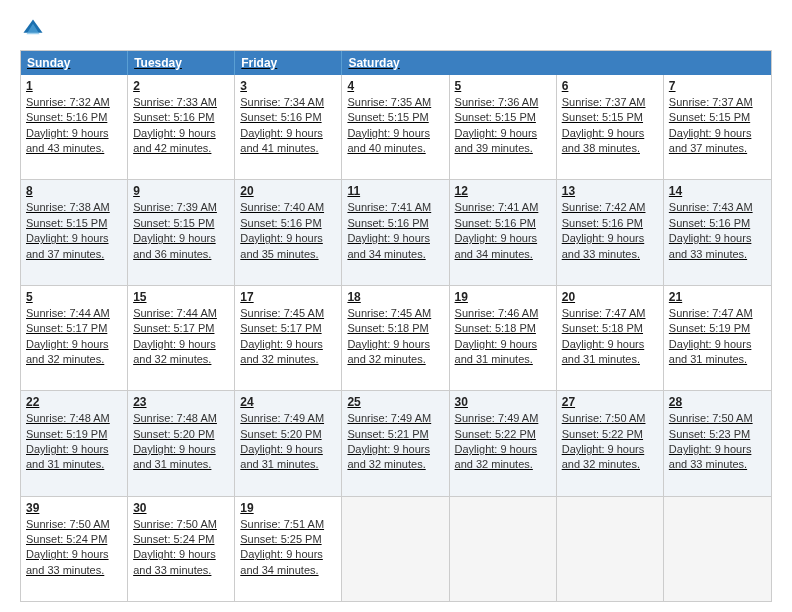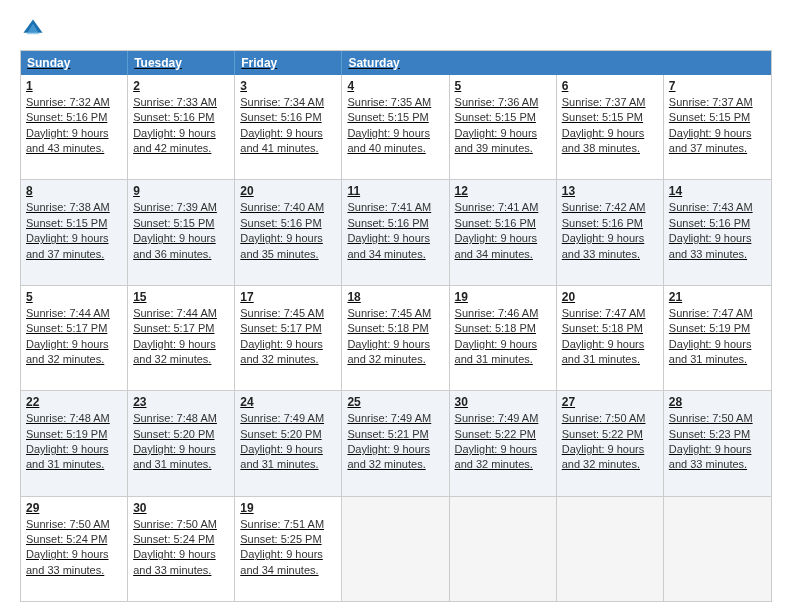--- a/index.html
+++ b/index.html
@@ -162,21 +162,21 @@
         <div class="cal-row">
           <div class="cal-cell alt-row"><span class="day-num">22</span><span class="cell-text">Sunrise: 7:48 AM<br>Sunset: 5:19 PM<br>Daylight: 9 hours and 31 minutes.</span></div>
           <div class="cal-cell alt-row"><span class="day-num">23</span><span class="cell-text">Sunrise: 7:48 AM<br>Sunset: 5:20 PM<br>Daylight: 9 hours and 31 minutes.</span></div>
           <div class="cal-cell alt-row"><span class="day-num">24</span><span class="cell-text">Sunrise: 7:49 AM<br>Sunset: 5:20 PM<br>Daylight: 9 hours and 31 minutes.</span></div>
           <div class="cal-cell alt-row"><span class="day-num">25</span><span class="cell-text">Sunrise: 7:49 AM<br>Sunset: 5:21 PM<br>Daylight: 9 hours and 32 minutes.</span></div>
           <div class="cal-cell alt-row"><span class="day-num">30</span><span class="cell-text">Sunrise: 7:49 AM<br>Sunset: 5:22 PM<br>Daylight: 9 hours and 32 minutes.</span></div>
           <div class="cal-cell alt-row"><span class="day-num">27</span><span class="cell-text">Sunrise: 7:50 AM<br>Sunset: 5:22 PM<br>Daylight: 9 hours and 32 minutes.</span></div>
           <div class="cal-cell alt-row"><span class="day-num">28</span><span class="cell-text">Sunrise: 7:50 AM<br>Sunset: 5:23 PM<br>Daylight: 9 hours and 33 minutes.</span></div>
         </div>
         <div class="cal-row">
-          <div class="cal-cell"><span class="day-num">29</span><span class="cell-text">Sunrise: 7:50 AM<br>Sunset: 5:24 PM<br>Daylight: 9 hours and 33 minutes.</span></div>
+          <div class="cal-cell"><span class="day-num">39</span><span class="cell-text">Sunrise: 7:50 AM<br>Sunset: 5:24 PM<br>Daylight: 9 hours and 33 minutes.</span></div>
           <div class="cal-cell"><span class="day-num">30</span><span class="cell-text">Sunrise: 7:50 AM<br>Sunset: 5:24 PM<br>Daylight: 9 hours and 33 minutes.</span></div>
           <div class="cal-cell"><span class="day-num">19</span><span class="cell-text">Sunrise: 7:51 AM<br>Sunset: 5:25 PM<br>Daylight: 9 hours and 34 minutes.</span></div>
           <div class="cal-cell empty"></div>
           <div class="cal-cell empty"></div>
           <div class="cal-cell empty"></div>
           <div class="cal-cell empty"></div>
         </div>
       </div>
   </div>
 </div>

